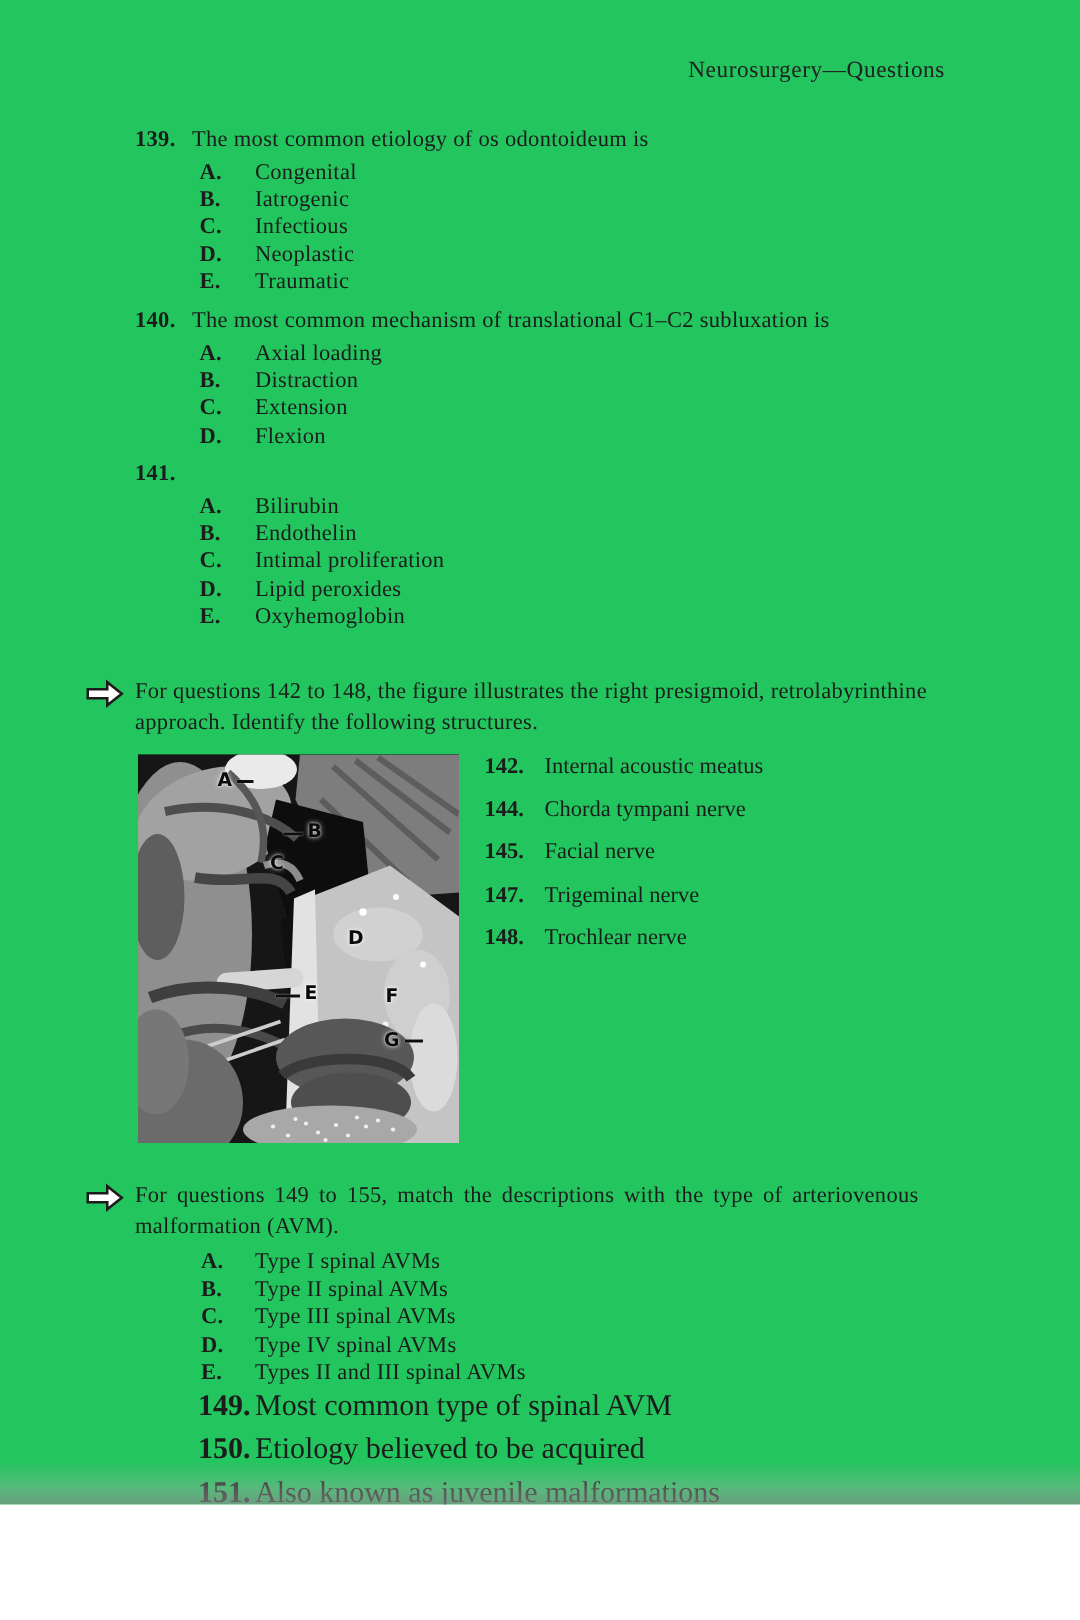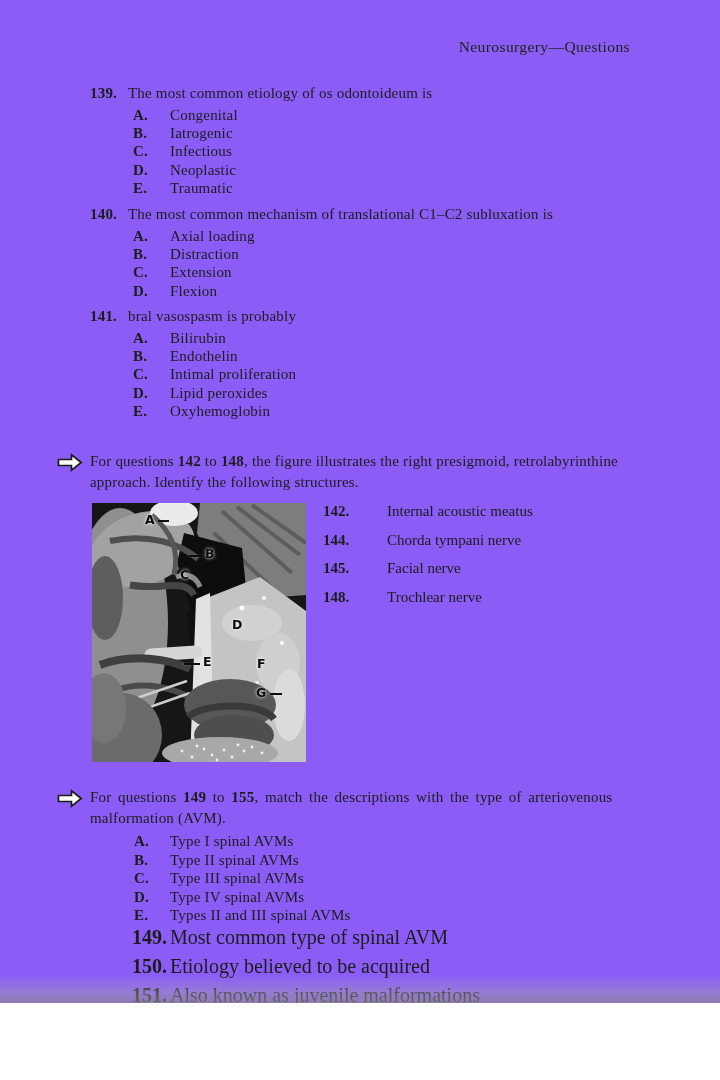--- a/index.html
+++ b/index.html
@@ -1,17 +1,17 @@
 <!DOCTYPE html>
 <html><head>
 <meta charset="utf-8">
 <style>
   html,body{margin:0;padding:0;}
   body{width:720px;height:1080px;background:#ffffff;font-family:"Liberation Serif",serif;color:#1c1c1c;overflow:hidden;}
-  #canvas{position:relative;width:720px;height:1080px;background:#8b5cf6;}
+  #canvas{position:relative;width:720px;height:1080px;background:#22c55e;}
   .hdr{position:absolute;top:38px;left:0;width:630px;text-align:right;font-size:15.5px;letter-spacing:.4px;color:#222;}
   
   .qblock{position:absolute;left:90px;width:560px;font-size:15px;line-height:19px;letter-spacing:.2px;}
   .qrow{display:flex;}
   .qnum{width:38px;font-weight:bold;flex:0 0 38px;}
   .qtext{flex:1;}
   .opts{margin-left:43px;margin-top:3px;}
   .opt{display:flex;line-height:18.2px;}
   .ol{width:37px;flex:0 0 37px;font-weight:bold;}
   .nowrap{white-space:nowrap;}
@@ -23,32 +23,32 @@
   .note .opts2{margin-left:44px;margin-top:4px;}
   .note .opt2{display:flex;line-height:18.6px;}
   .note .ol2{width:36px;flex:0 0 36px;font-weight:bold;}
   
   .figure{position:absolute;left:92px;top:503px;width:214px;height:259px;background:#141414;}
   .figure svg{display:block;width:100%;height:100%;}
   .flabel{position:absolute;font-family:"DejaVu Sans",sans-serif;font-size:12.5px;font-weight:600;color:#0a0a0a;text-shadow:0 0 2px rgba(255,255,255,.85),0 0 4px rgba(255,255,255,.6);}
   .leader{position:absolute;height:1.6px;background:#0e0e0e;box-shadow:0 0 1px rgba(255,255,255,.7);}
   
   .rlist{position:absolute;left:323px;top:502px;width:330px;font-size:15px;}
-  .rrow{display:flex;line-height:18px;margin-bottom:10.6px;gap:24px;}
+  .rrow{display:flex;line-height:18px;margin-bottom:10.6px;}
   .rnum{width:40px;flex:0 0 40px;font-weight:bold;}
   
   .slist{position:absolute;left:90px;top:928px;width:560px;font-size:20px;margin-left:42px;}
   .srow{display:flex;line-height:19px;margin-bottom:10.2px;}
   .snum{width:38px;flex:0 0 38px;font-weight:bold;}
   
   .page-shadow{position:absolute;left:0;top:974px;width:720px;height:29px;background:linear-gradient(180deg,rgba(185,185,185,0) 0%,rgba(168,168,168,.40) 62%,rgba(140,140,140,.68) 100%);}
   
   .footer{position:absolute;left:0;top:1003px;width:720px;height:77px;background:#fff;font-family:"DejaVu Sans",sans-serif;}
   i{font-style:italic;}
-  b{font-weight:bold;}
+  b{font-weight:normal;}
 </style>
 </head>
 <body>
 
 <div id="canvas">
 
   <div class="hdr">Neurosurgery—Questions</div>
 
   <div class="qblock" style="top:84px">
     <div class="qrow">
@@ -101,21 +101,20 @@
           <span class="ol">D.</span>
           <span>Flexion</span>
         </div>
     </div>
   </div>
 
   <div class="qblock" style="top:307px">
     <div class="qrow">
       <span class="qnum">141.</span>
       <div class="qtext">
-        <div>bral vasospasm is probably</div>
       </div>
     </div>
     <div class="opts">
       <div class="opt">
           <span class="ol">A.</span>
           <span>Bilirubin</span>
         </div>
       <div class="opt">
           <span class="ol">B.</span>
           <span>Endothelin</span>
@@ -214,20 +213,24 @@
       </div>
     <div class="rrow">
         <span class="rnum">144.</span>
         <span>Chorda tympani nerve</span>
       </div>
     <div class="rrow">
         <span class="rnum">145.</span>
         <span>Facial nerve</span>
       </div>
     <div class="rrow">
+        <span class="rnum">147.</span>
+        <span>Trigeminal nerve</span>
+      </div>
+    <div class="rrow">
         <span class="rnum">148.</span>
         <span>Trochlear nerve</span>
       </div>
   </div>
 
   <div class="note" style="top:787px">
     <svg class="arrow" width="26" height="19" viewBox="0 0 26 19">
         <path d="M1.5 6.5 H14.5 V1.8 L24.2 9.5 L14.5 17.2 V12.5 H1.5 Z" fill="#ffffff" stroke="#1c1c1c" stroke-width="1.7"></path>
       </svg>
     <div class="note-text">

